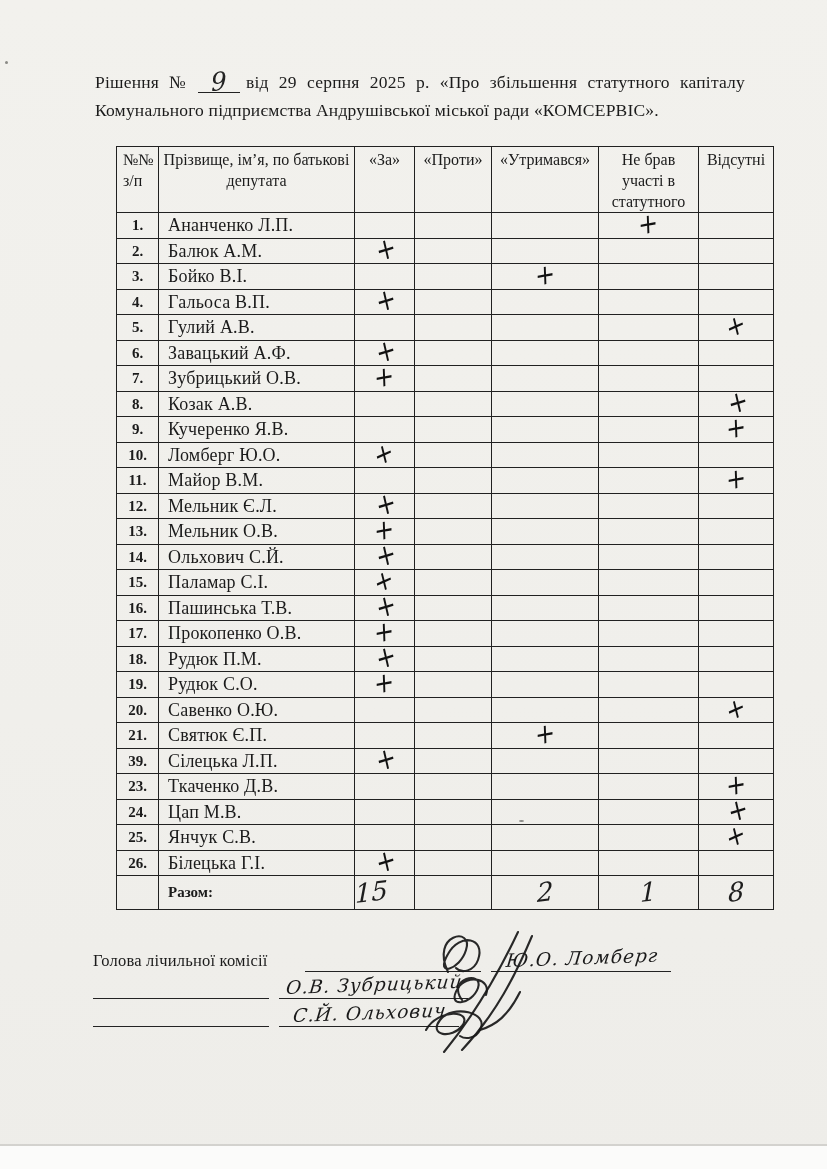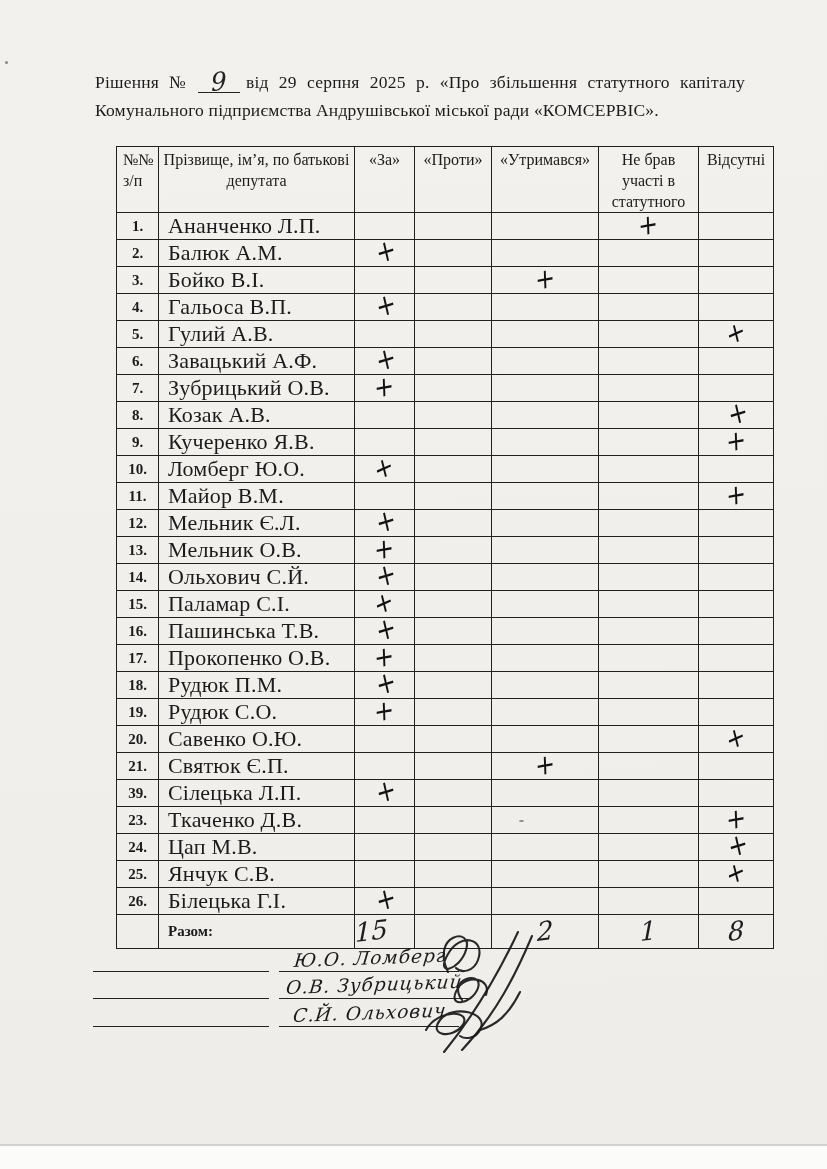--- a/index.html
+++ b/index.html
@@ -32,21 +32,21 @@
   .vote-table th,.vote-table td{
     border:1.7px solid #212121;padding:0;overflow:hidden;
   }
   .vote-table thead th{
     height:62px;vertical-align:top;font-weight:normal;
     font-size:16px;line-height:1.3;padding-top:3px;text-align:center;
   }
   .vote-table thead th.h-num{text-align:left;padding-left:6px;}
   .vote-table tbody td{height:24.5px;}
   .c-num{font-weight:bold;font-size:15px;text-align:center;}
-  .c-name{font-size:22px;padding-left:9px !important;letter-spacing:.2px;}
+  .c-name{font-size:18px;padding-left:9px !important;letter-spacing:.2px;}
   .c-vote{text-align:center;vertical-align:middle;}
   .mark{
     display:inline-block;font-family:"DejaVu Sans",sans-serif;font-weight:400;
     font-size:24px;line-height:.8;color:#111;
     transform:rotate(-10deg) skewX(-8deg) scaleY(1.15);
   }
   tr:nth-child(even) .mark{transform:rotate(-17deg) skewX(-4deg) scaleY(1.22) translateX(2px);}
   tr:nth-child(5n) .mark{transform:rotate(-24deg) skewX(-10deg) scaleY(1.1);}
   .totals-row td{height:33px;}
   .totals-label{font-weight:bold;font-size:15px;padding-left:9px !important;}
@@ -347,20 +347,21 @@
       <td class="c-vote"><span class="hand-num"></span></td>
       <td class="c-vote"><span class="hand-num">2</span></td>
       <td class="c-vote"><span class="hand-num">1</span></td>
       <td class="c-vote"><span class="hand-num">8</span></td>
     </tr>
   </tfoot>
 </table>
 
 <div class="sig-block">
     <div class="sig-row">
+      <span class="sig-role">Голова лічильної комісії</span>
       <span class="sig-line"></span>
       <span class="sig-name">
         <i>Ю.О. Ломберг</i>
       </span>
     </div>
     <div class="sig-row">
       <span class="sig-line"></span>
       <span class="sig-name">
         <i>О.В. Зубрицький</i>
       </span>

